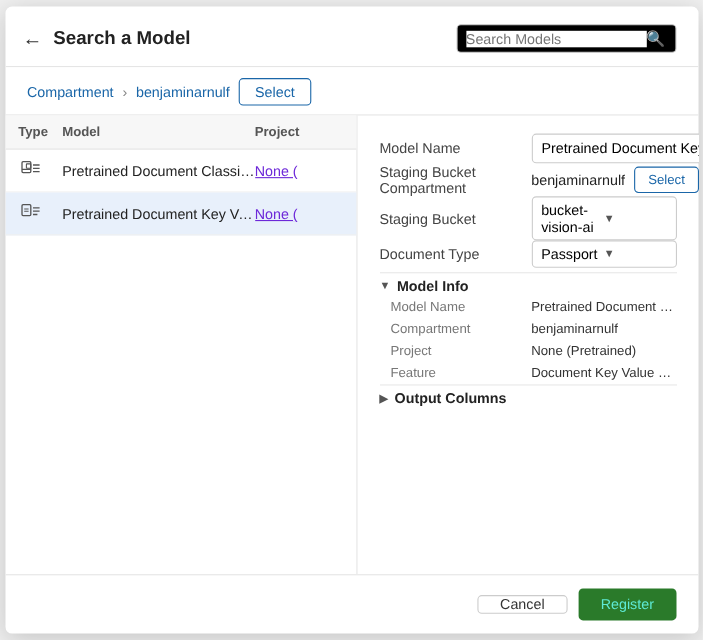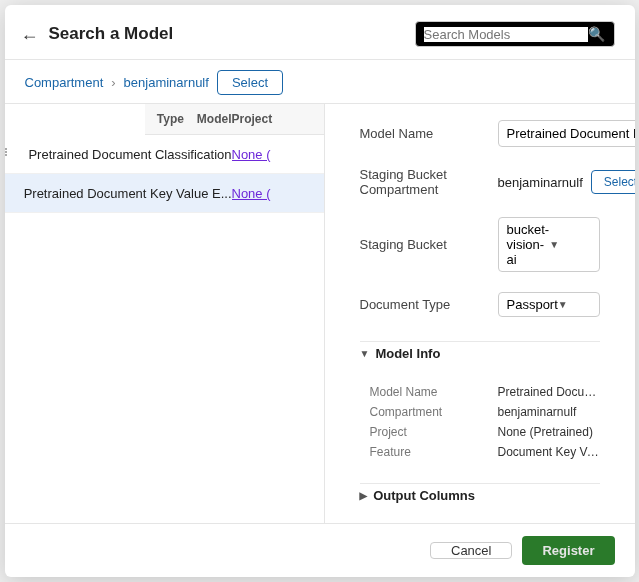--- a/index.html
+++ b/index.html
@@ -84,21 +84,20 @@
     }
     .main-content {
       display: flex;
       flex: 1;
     }
     .left-panel {
       width: 320px;
       border-right: 1px solid #e5e5e5;
       display: flex;
       flex-direction: column;
-      align-items: flex-end;
     }
     .table-header {
       display: flex;
       padding: 8px 12px;
       background: #f7f7f7;
       border-bottom: 1px solid #e5e5e5;
       font-size: 12px;
       color: #555;
       font-weight: 600;
     }
@@ -130,24 +129,24 @@
       width: 80px;
       font-size: 13px;
       color: #6d28d9;
       overflow: hidden;
       text-overflow: ellipsis;
       white-space: nowrap;
       text-decoration: underline;
     }
     .right-panel {
       flex: 1;
-      padding: 16px 35px;
+      padding: 16px 20px;
       display: flex;
       flex-direction: column;
-      gap: 20px;
+      gap: 0;
       overflow-y: auto;
     }
     .form-row {
       display: flex;
       align-items: center;
       gap: 8px;
     }
     .form-label {
       width: 130px;
       color: #444;
@@ -261,22 +260,22 @@
       font-size: 13px;
       color: #333;
     }
     .register-btn {
       background: #2a7a2a;
       border: none;
       border-radius: 4px;
       padding: 7px 20px;
       cursor: pointer;
       font-size: 13px;
-      color: #e5e5e5;
-      font-weight: 700;
+      color: #5eead4;
+      font-weight: 400;
     }
   </style>
 </head>
 <body>
 
 <div class="modal">
 
   <div class="modal-header">
     <span class="back-arrow">←</span>
     <span class="modal-title">Search a Model</span>

